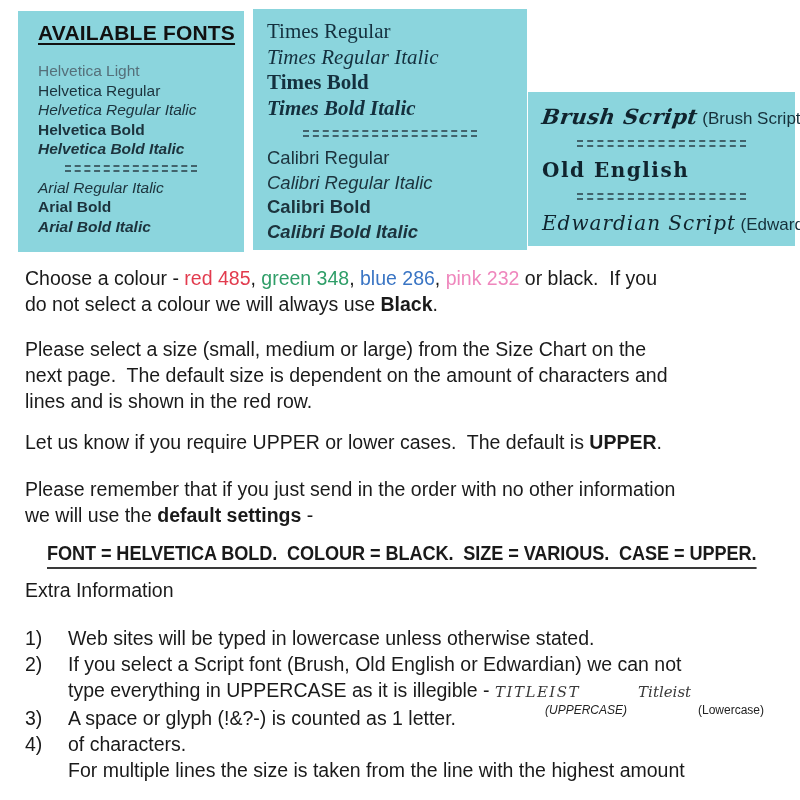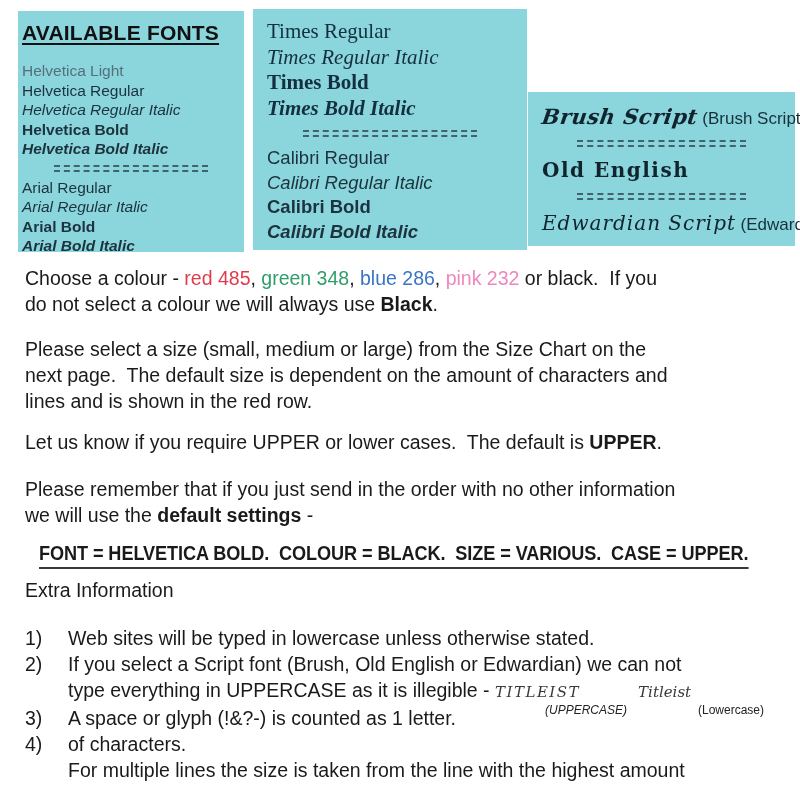--- a/index.html
+++ b/index.html
@@ -5,21 +5,21 @@
   :root{
     --box_bg:#8bd5dd; --red:#e23b4e; --green:#2f9e68; --blue:#3a75c4;
     --pink:#ef87bd; --ink:#1a1a1a; --boxink:#1c333d;
   }
   html,body{margin:0;padding:0;}
   body{
     width:800px;height:800px;background:#ffffff;overflow:hidden;position:relative;
     font-family:"Liberation Sans",sans-serif;color:var(--ink);
   }
   .panel{position:absolute;background:var(--box_bg);box-sizing:border-box;}
-  #box1{left:18px;top:11px;width:226px;height:241px;padding:8px 4px;}
+  #box1{left:18px;top:11px;width:226px;height:241px;padding:8px 20px;}
   #box2{left:253px;top:9px;width:274px;height:241px;padding:10px 14px;}
   #box3{left:528px;top:92px;width:267px;height:154px;padding:12px 14px;}
   .bx-title{
     margin:2px 0 16px 0;font-size:21px;font-weight:bold;color:#111;
     text-decoration:underline;text-decoration-thickness:2px;text-underline-offset:3px;
     letter-spacing:0.2px;white-space:pre;
   }
   .f-item{font-size:15.5px;line-height:19.5px;color:var(--boxink);white-space:pre;}
   .f-light{color:#55707a;}
   .it{font-style:italic;}
@@ -42,21 +42,21 @@
   .line{display:block;white-space:pre;font-size:19.5px;line-height:26px;color:var(--ink);}
   .c-red{color:var(--red);}
   .c-green{color:var(--green);}
   .c-blue{color:var(--blue);margin-top:27px;}
   .c-pink{color:var(--pink);}
   .b{font-weight:bold;}
   #para-colour{margin-top:9px;}
   #para-size{margin-top:19px;}
   #para-case{margin-top:15px;}
   #para-default{margin-top:21px;}
-  #defaults-line{margin-top:12px;margin-left:14px;height:31px;}
+  #defaults-line{margin-top:12px;margin-left:22px;height:31px;}
   #defaults-line .dl{
     display:inline-block;font-weight:bold;font-size:19.5px;line-height:26px;white-space:pre;
     transform:scaleX(0.93);transform-origin:left center;
     border-bottom:2px solid #3a3a3a;padding-bottom:1px;letter-spacing:-0.1px;
   }
   #extra-heading{margin-top:6px;}
   #extra-list{margin-top:22px;}
   .li{display:flex;}
   .num{flex:0 0 43px;font-size:19.5px;line-height:26px;white-space:pre;}
   .txt{position:relative;}
@@ -73,21 +73,20 @@
 <div>
 
   <section class="panel" id="box1">
     <h1 class="bx-title">AVAILABLE FONTS</h1>
     <div class="f-item f-light">Helvetica Light</div>
     <div class="f-item">Helvetica Regular</div>
     <div class="f-item it">Helvetica Regular Italic</div>
     <div class="f-item bd">Helvetica Bold</div>
     <div class="f-item bd it">Helvetica Bold Italic</div>
     <div class="divider"></div>
-    <div class="f-item">Arial Regular</div>
     <div class="f-item it">Arial Regular Italic</div>
     <div class="f-item bd">Arial Bold</div>
     <div class="f-item bd it">Arial Bold Italic</div>
   </section>
 
   <section class="panel" id="box2">
     <div class="times">Times Regular</div>
     <div class="times it">Times Regular Italic</div>
     <div class="times bd">Times Bold</div>
     <div class="times bd it">Times Bold Italic</div>

